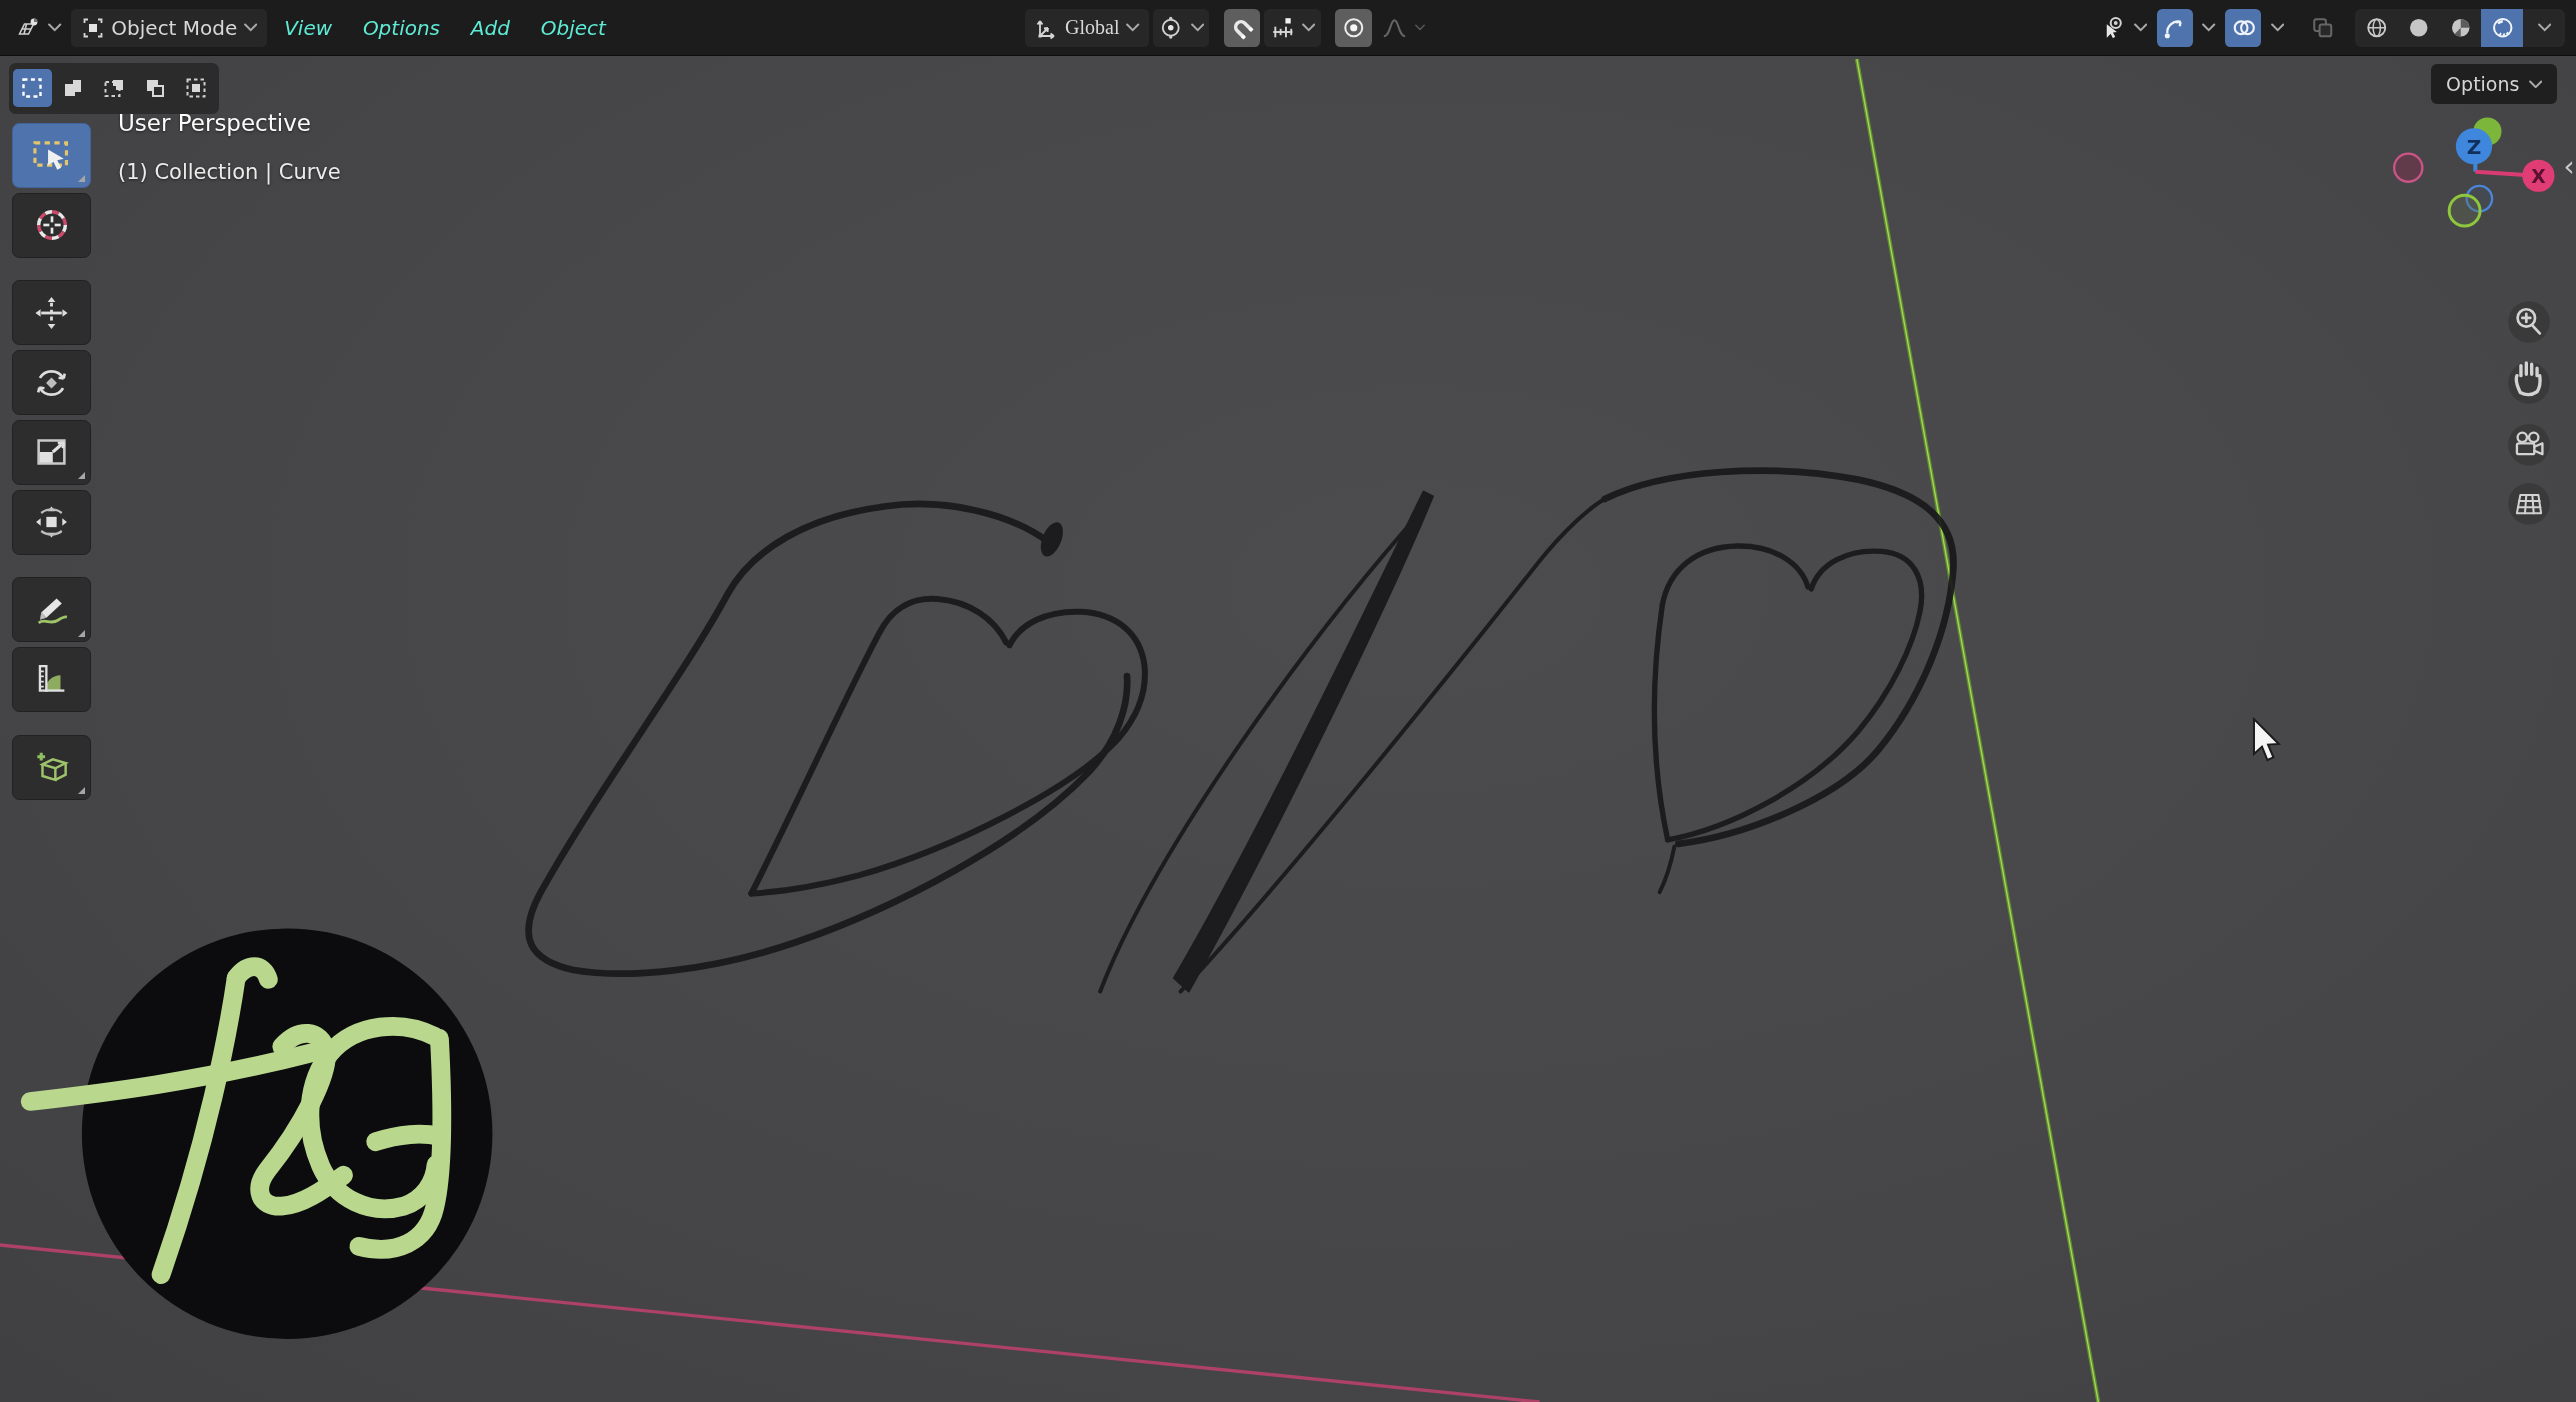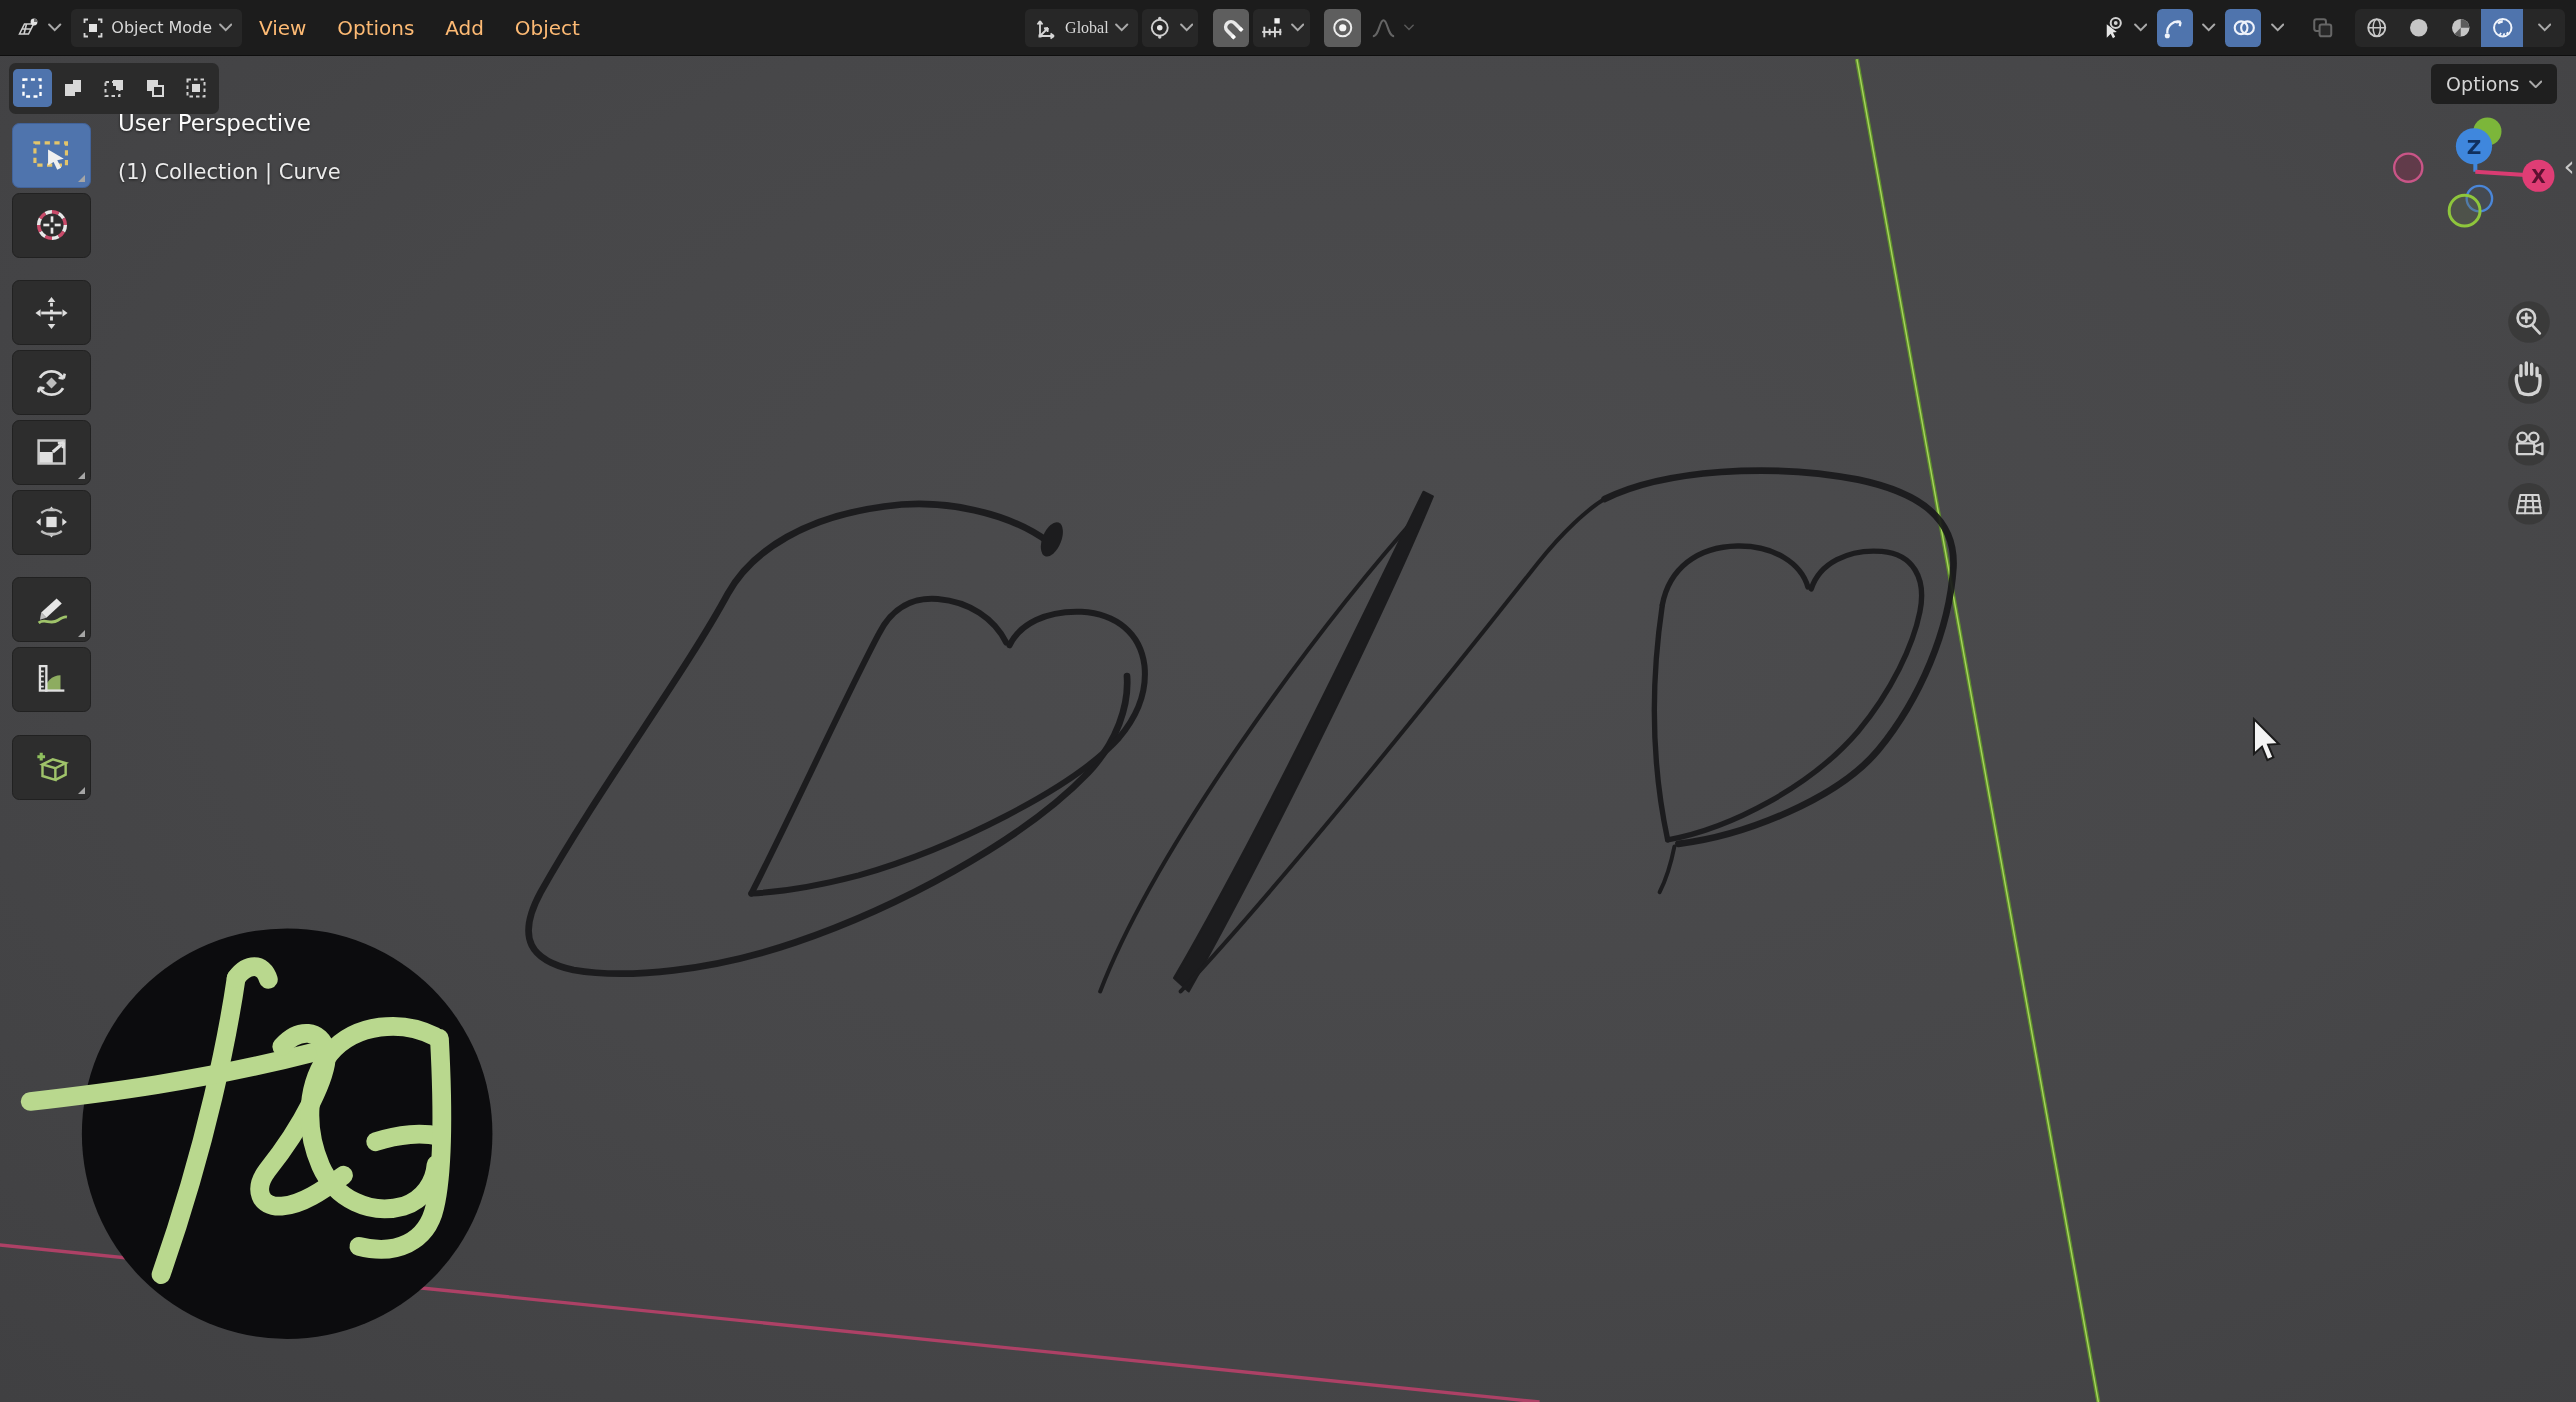--- a/index.html
+++ b/index.html
@@ -7,26 +7,26 @@
        font-family:"DejaVu Sans","Liberation Sans",sans-serif;
        background:radial-gradient(ellipse at 55% 42%, #4c4c4e 0%, #474749 55%, #404042 100%);}
   
   .header{position:absolute;left:0;top:0;width:100%;height:55px;background:#1c1c1c;
           border-bottom:0.7px solid #0e0e0e;z-index:20;}
   .zone{position:absolute;top:8px;display:flex;align-items:center;gap:4px;height:39px;}
   .zone-left{left:9.4px;}
   .zone-center{left:1025px;font-family:Liberation Serif, serif;}
   .zone-right{right:10.7px;}
   .hbtn{height:38px;display:flex;align-items:center;gap:6.7px;padding:0 9.4px;border-radius:5.4px;
-        color:#d8d8d8;font-size:16px;white-space:nowrap;}
+        color:#d8d8d8;font-size:20px;white-space:nowrap;}
   .hbtn.dd{background:#272727;}
   .hbtn.toggled-grey{background:#5e5e5e;}
   .hbtn.toggled-blue{background:#4f74ad;}
   .hbtn.slim{padding:0 5.4px;}
-  .menu{padding:0 13.4px;height:38px;display:flex;align-items:center;color:#fdba74;font-size:20px;border-radius:5.4px;}
+  .menu{padding:0 13.4px;height:38px;display:flex;align-items:center;color:#5eead4;font-size:20px;border-radius:5.4px;font-style:italic;}
   .chev{width:13.4px;height:8.7px;color:#a9a9a9;flex:0 0 auto;}
   .chev.small{width:10px;height:6.7px;}
   .icon{display:block;}
   .dim{opacity:.42;}
   .shade-group{display:flex;align-items:center;background:#272727;border-radius:6px;overflow:hidden;height:38px;}
   .shade-btn{width:42px;height:38px;display:flex;align-items:center;justify-content:center;}
   .shade-btn.active{background:#4f74ad;}
   .vdiv{width:6.7px;}
   
   .selmode-strip{position:absolute;left:9.4px;top:63px;height:44px;background:#2b2b2b;border-radius:6.7px;

